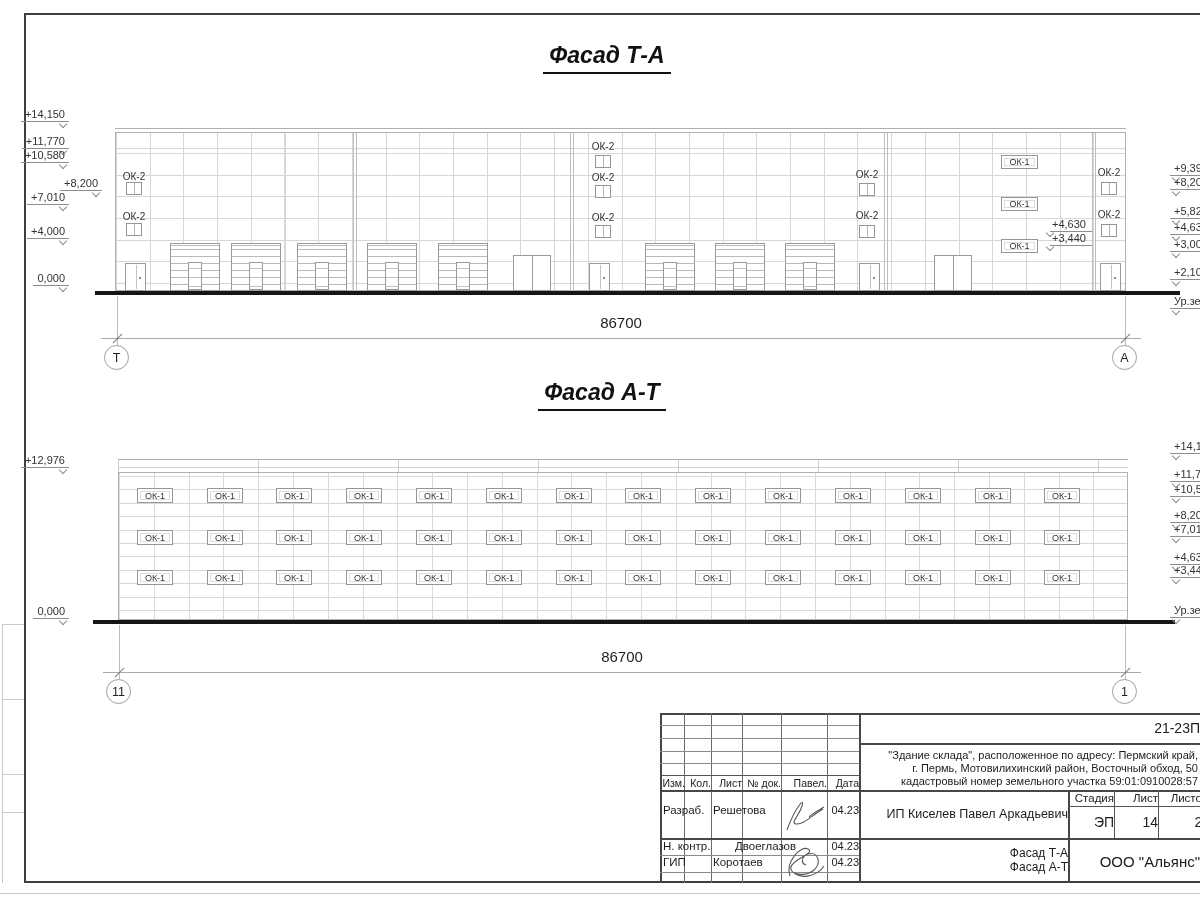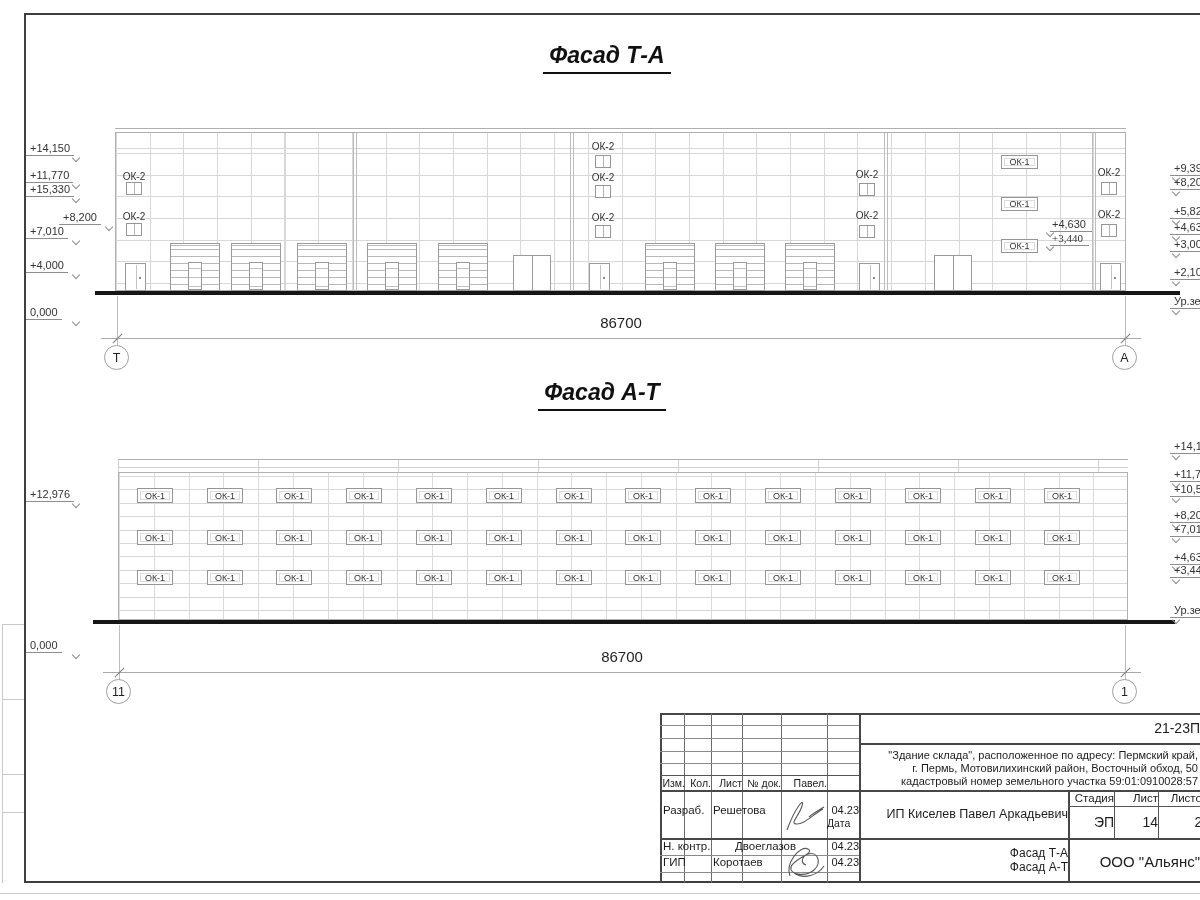--- a/index.html
+++ b/index.html
@@ -43,21 +43,21 @@
         background-image:repeating-linear-gradient(to bottom,#b9b9b9 0 1px,transparent 1px 7px);
         background-position:0 5px;background-color:#fff;}
   .gdoor{position:absolute;left:50%;transform:translateX(-50%);bottom:0;width:14px;height:28px;
         border:1.5px solid #9a9a9a;background-color:#fff;box-sizing:border-box;
         background-image:repeating-linear-gradient(to bottom,#c2c2c2 0 1px,transparent 1px 9px);background-position:0 5px;}
   
   .mark{position:absolute;font-size:11px;color:#333;line-height:12px;white-space:nowrap;}
   .mark .u{display:inline-block;border-bottom:1px solid #8d8d8d;padding:0 4px 1px 4px;}
   .mark .v{position:absolute;width:5px;height:5px;border-right:1px solid #8d8d8d;border-bottom:1px solid #8d8d8d;
            transform:rotate(45deg);top:13px;}
-  .mark-l{left:26px;width:56px;text-align:left;margin-top:34px;}
+  .mark-l{left:13px;width:56px;text-align:right;}
   .mark-l .v{right:3px;}
   .mark-r{left:1170px;width:70px;text-align:left;}
   .mark-r .v{left:3px;}
   .ann{position:absolute;font-size:11px;color:#333;line-height:12px;white-space:nowrap;}
   .ann .u{display:inline-block;border-bottom:1px solid #8d8d8d;padding:0 6px 1px 2px;}
   .ann .v{position:absolute;width:5px;height:5px;border-right:1px solid #8d8d8d;border-bottom:1px solid #8d8d8d;
           transform:rotate(45deg);left:-3px;top:12px;}
   
   .dimline{position:absolute;height:1px;background:#a9a9a9;}
   .extline{position:absolute;width:1px;background:#bdbdbd;}
@@ -145,42 +145,42 @@
     <div class="tbtext ctr" style="left:1160px;top:814px;width:50px;font-size:14px;">23</div>
     <div class="tbtext ctr" style="left:860px;top:846px;width:208px;font-size:12px;">Фасад Т-А</div>
     <div class="tbtext ctr" style="left:860px;top:860px;width:208px;font-size:12px;">Фасад А-Т</div>
     <div class="tbtext ctr" style="left:1070px;top:853px;width:130px;font-size:15px;">ООО "Альянс"</div>
 
     <div class="tbtext ctr" style="left:659px;top:777px;width:26px;font-size:10.5px;">Изм.</div>
     <div class="tbtext ctr" style="left:684px;top:777px;width:27px;font-size:10.5px;">Кол.</div>
     <div class="tbtext ctr" style="left:711px;top:777px;width:31px;font-size:10.5px;">Лист</div>
     <div class="tbtext ctr" style="left:742px;top:777px;width:39px;font-size:10.5px;">№ док.</div>
     <div class="tbtext ctr" style="left:781px;top:777px;width:46px;font-size:10.5px;">Павел.</div>
-    <div class="tbtext ctr" style="left:827px;top:777px;width:20px;font-size:10.5px;margin-top:40px;">Дата</div>
+    <div class="tbtext ctr" style="left:827px;top:777px;width:32px;font-size:10.5px;">Дата</div>
 
     <div class="tbtext" style="left:663px;top:804px;font-size:11.5px;">Разраб.</div>
     <div class="tbtext" style="left:713px;top:804px;font-size:11.5px;">Решетова</div>
     <div class="tbtext ctr" style="left:828px;top:804px;width:31px;font-size:11px;">04.23</div>
     <div class="tbtext" style="left:663px;top:840px;font-size:11.5px;">Н. контр.</div>
     <div class="tbtext" style="left:735px;top:840px;font-size:11.5px;">Двоеглазов</div>
     <div class="tbtext ctr" style="left:828px;top:840px;width:31px;font-size:11px;">04.23</div>
     <div class="tbtext" style="left:663px;top:856px;font-size:11.5px;">ГИП</div>
     <div class="tbtext" style="left:713px;top:856px;font-size:11.5px;">Коротаев</div>
     <div class="tbtext ctr" style="left:828px;top:856px;width:31px;font-size:11px;">04.23</div>
 
     <svg class="sig" style="left:783px;top:792px;" width="44" height="45" viewBox="0 0 44 45">
       <path d="M4 38 C12 16 22 4 19 14 C16 24 7 31 13 32 C21 33 29 23 40 17 M26 25 C30 21 36 18 41 15" fill="none" stroke="#5a5a5a" stroke-width="1.1"></path>
     </svg>
     <svg class="sig" style="left:782px;top:838px;" width="46" height="44" viewBox="0 0 46 44">
       <path d="M8 38 C3 25 18 7 26 11 C34 15 11 21 9 29 C7 37 24 39 32 32 C40 25 36 13 26 16 C20 18 18 25 24 27 M12 35 C22 42 36 37 42 28" fill="none" stroke="#5a5a5a" stroke-width="1.1"></path>
     </svg>
   </div>
 <div class="mark mark-l" style="top: 108px;"><span class="u">+14,150</span><span class="v"></span></div>
     <div class="mark mark-l" style="top: 135px;"><span class="u">+11,770</span><span class="v"></span></div>
-    <div class="mark mark-l" style="top: 149px;"><span class="u">+15,330</span><span class="v"></span></div>
+    <div class="mark mark-l" style="top: 149px;"><span class="u">+10,580</span><span class="v"></span></div>
     <div class="mark mark-l" style="top: 177px; padding-left: 33px;"><span class="u">+8,200</span><span class="v"></span></div>
     <div class="mark mark-l" style="top: 191px;"><span class="u">+7,010</span><span class="v"></span></div>
     <div class="mark mark-l" style="top: 225px;"><span class="u">+4,000</span><span class="v"></span></div>
     <div class="mark mark-l" style="top: 272px;"><span class="u">0,000</span><span class="v"></span></div>
     <div class="mark mark-r" style="top: 162px;"><span class="u">+9,39</span><span class="v"></span></div>
     <div class="mark mark-r" style="top: 176px;"><span class="u">+8,20</span><span class="v"></span></div>
     <div class="mark mark-r" style="top: 205px;"><span class="u">+5,82</span><span class="v"></span></div>
     <div class="mark mark-r" style="top: 221px;"><span class="u">+4,63</span><span class="v"></span></div>
     <div class="mark mark-r" style="top: 238px;"><span class="u">+3,000</span><span class="v"></span></div>
     <div class="mark mark-r" style="top: 266px;"><span class="u">+2,10</span><span class="v"></span></div>
@@ -210,21 +210,21 @@
     <div class="wlabel" style="left: 845px; top: 210px;">ОК-2</div>
     <div class="wok2" style="left: 859px; top: 225px;"></div>
     <div class="wlabel" style="left: 1087px; top: 167px;">ОК-2</div>
     <div class="wok2" style="left: 1101px; top: 182px;"></div>
     <div class="wlabel" style="left: 1087px; top: 209px;">ОК-2</div>
     <div class="wok2" style="left: 1101px; top: 224px;"></div>
     <div class="wok1" style="left: 1001px; top: 155px;">ОК-1</div>
     <div class="wok1" style="left: 1001px; top: 197px;">ОК-1</div>
     <div class="wok1" style="left: 1001px; top: 239px;">ОК-1</div>
     <div class="ann" style="left: 1050px; top: 218px;"><span class="u">+4,630</span><span class="v"></span></div>
-    <div class="ann" style="left: 1050px; top: 232px; font-family: Liberation Serif, serif;"><span class="u">+3,440</span><span class="v"></span></div>
+    <div class="ann" style="left: 1050px; top: 232px;"><span class="u">+3,440</span><span class="v"></span></div>
     <div class="door" style="left: 125px; top: 263px;">
       <i></i>
     </div>
     <div class="door" style="left: 589px; top: 263px;">
       <i></i>
     </div>
     <div class="door" style="left: 859px; top: 263px;">
       <i></i>
     </div>
     <div class="door" style="left: 1100px; top: 263px;">

